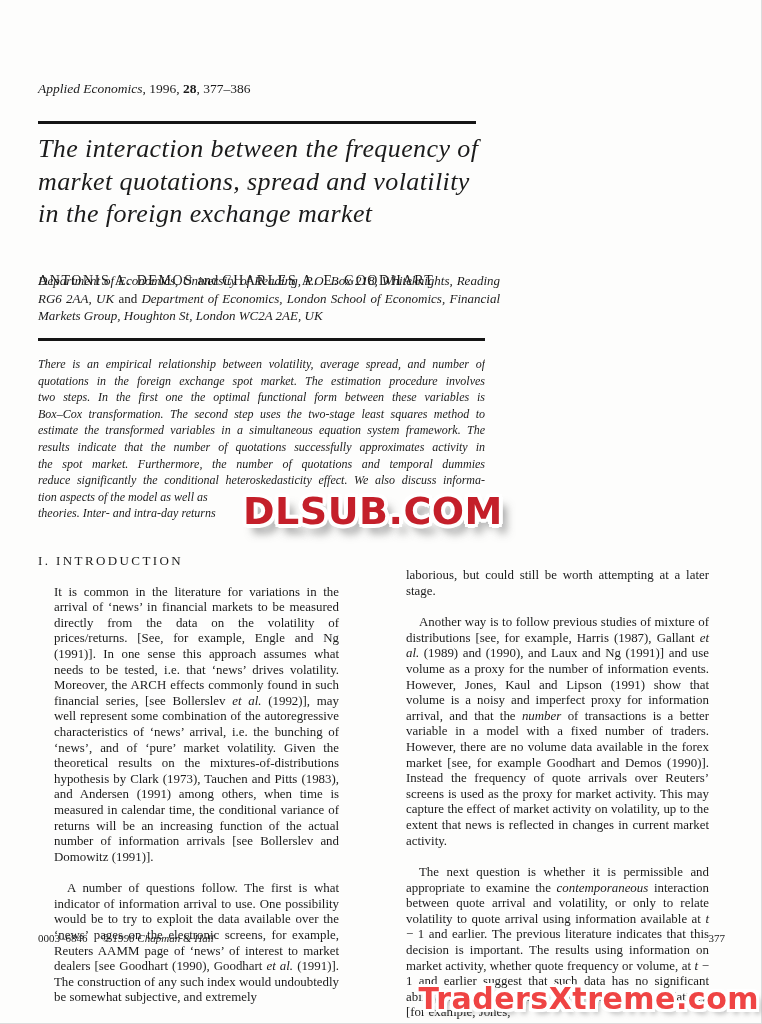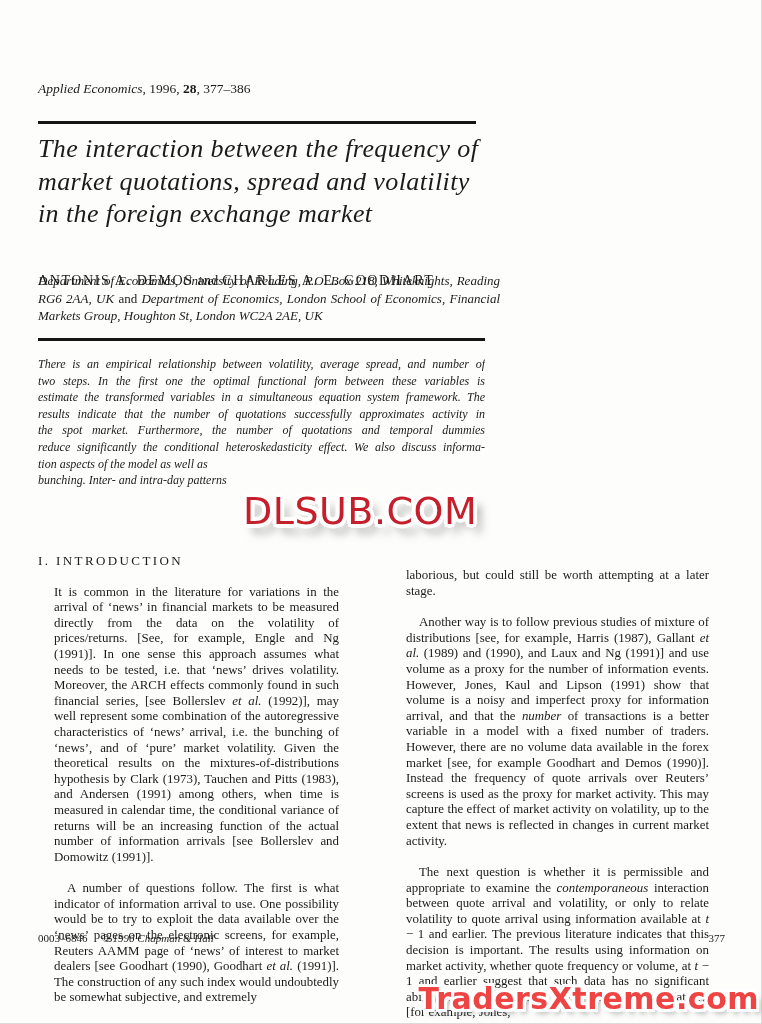--- a/index.html
+++ b/index.html
@@ -13,21 +13,21 @@
 
   
   .wm-top{
     position:absolute;top:0;right:5px;
     font-family:"DejaVu Sans",sans-serif;font-weight:bold;font-size:40px;letter-spacing:-1px;
     background:linear-gradient(180deg,#48484a 12%,#5d4342 60%,#7f4444 100%);
     -webkit-background-clip:text;background-clip:text;color:transparent;
   }
   .wm-mid{
     position:absolute;top:489px;left:243px;
-    font-family:"DejaVu Sans",sans-serif;font-weight:400;font-size:38px;letter-spacing:0.5px;
+    font-family:"DejaVu Sans",sans-serif;font-weight:700;font-size:38px;letter-spacing:0.5px;
     color:#c41f2a;
     text-shadow:
       -3px -3px 0 #fff,-3px 3px 0 #fff,3px -3px 0 #fff,3px 3px 0 #fff,
       -4px 0 0 #fff,4px 0 0 #fff,0 -4px 0 #fff,0 4px 0 #fff,
       -3px -1px 0 #fff,3px 1px 0 #fff,-3px 1px 0 #fff,3px -1px 0 #fff,
       7px 9px 8px rgba(70,70,70,0.55);
   }
   .wm-bottom{
     position:absolute;top:981px;right:3px;
     font-family:"DejaVu Sans",sans-serif;font-weight:bold;font-size:30px;letter-spacing:0.5px;
@@ -90,27 +90,29 @@
   <div class="authors">
     <span>ANTONIS A. DEMOS</span><span class="and"> and </span><span>CHARLES A. E. GOODHART</span>
   </div>
 
   <p class="affiliation">Department of Economics, University of Reading, P.O. Box 218, Whiteknights, Reading RG6 2AA, UK <span class="rm">and</span> Department of Economics, London School of Economics, Financial Markets Group, Houghton St, London WC2A 2AE, UK</p>
 
   <div class="abs-rule"></div>
 
   <div class="abstract">
     <div class="abs-line">There is an empirical relationship between volatility, average spread, and number of</div>
+    <div class="abs-line">quotations in the foreign exchange spot market. The estimation procedure involves</div>
     <div class="abs-line">two steps. In the first one the optimal functional form between these variables is</div>
+    <div class="abs-line">Box–Cox transformation. The second step uses the two-stage least squares method to</div>
     <div class="abs-line">estimate the transformed variables in a simultaneous equation system framework. The</div>
     <div class="abs-line">results indicate that the number of quotations successfully approximates activity in</div>
     <div class="abs-line">the spot market. Furthermore, the number of quotations and temporal dummies</div>
     <div class="abs-line">reduce significantly the conditional heteroskedasticity effect. We also discuss informa-</div>
     <div class="abs-line partial">tion aspects of the model as well as</div>
-    <div class="abs-line partial">bunching. Inter- and intra-day patterns</div>
+    <div class="abs-line partial">theories. Inter- and intra-day returns</div>
   </div>
 
   <div class="col col-left">
     <h2>I. INTRODUCTION</h2>
     <p>It is common in the literature for variations in the arrival of ‘news’ in financial markets to be measured directly from the data on the volatility of prices/returns. [See, for example, Engle and Ng (1991)]. In one sense this approach assumes what needs to be tested, i.e. that ‘news’ drives volatility. Moreover, the ARCH effects commonly found in such financial series, [see Bollerslev <i>et al.</i> (1992)], may well represent some combination of the autoregressive characteristics of ‘news’ arrival, i.e. the bunching of ‘news’, and of ‘pure’ market volatility. Given the theoretical results on the mixtures-of-distributions hypothesis by Clark (1973), Tauchen and Pitts (1983), and Andersen (1991) among others, when time is measured in calendar time, the conditional variance of returns will be an increasing function of the actual number of information arrivals [see Bollerslev and Domowitz (1991)].</p>
     <p class="ind">A number of questions follow. The first is what indicator of information arrival to use. One possibility would be to try to exploit the data available over the ‘news’ pages on the electronic screens, for example, Reuters AAMM page of ‘news’ of interest to market dealers [see Goodhart (1990), Goodhart <i>et al.</i> (1991)]. The construction of any such index would undoubtedly be somewhat subjective, and extremely</p>
   </div>
 
   <div class="col col-right">
     <p>laborious, but could still be worth attempting at a later stage.</p>

